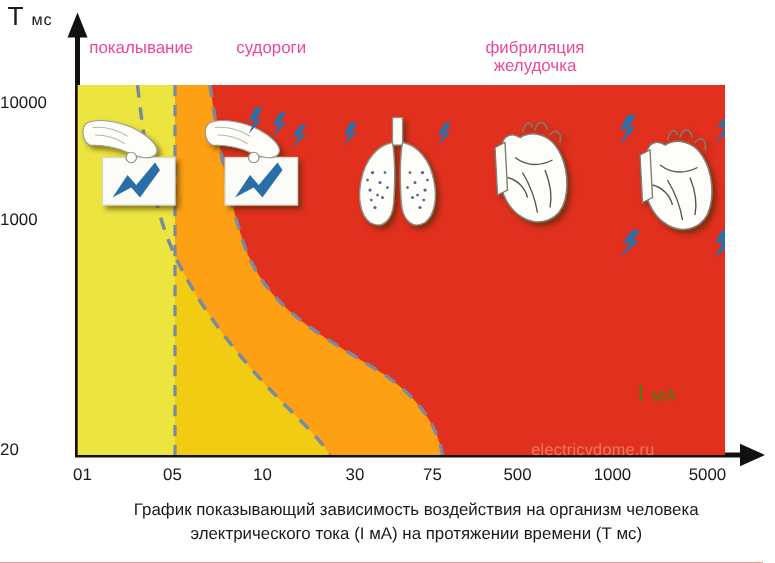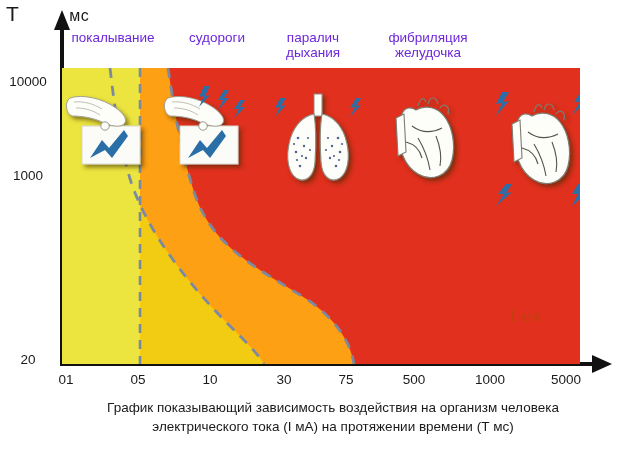--- a/index.html
+++ b/index.html
@@ -11,49 +11,49 @@
     overflow:hidden;
     position:relative;
   }
   #root{position:absolute;left:0;top:0;width:620px;height:450px;}
 
   
   .axis-title{
     position:absolute;left:6px;top:2px;
     font-size:21px;letter-spacing:.5px;white-space:nowrap;
   }
-  .axis-title .unit{font-size:16px;margin-left:44px;}
+  .axis-title .unit{font-size:13px;}
 
   .ytick{
-    position:absolute;right:0;width:56px;text-align:center;
+    position:absolute;right:0;width:56px;text-align:left;
     font-size:13.5px;color:#1a1a1a;
   }
   .xtick{
     position:absolute;top:372px;width:60px;text-align:center;
     font-size:13.5px;color:#1a1a1a;
   }
 
   
   .plot{
     position:absolute;left:62px;top:68px;width:518px;height:296px;
     overflow:hidden;
   }
   .plot svg{display:block;}
 
   
   .colhead{
     position:absolute;top:30px;
-    font-size:13.5px;line-height:15px;text-align:center;color:#6d28d9;
+    font-size:13.5px;line-height:15px;text-align:center;color:#ec4899;
     white-space:pre-line;
   }
 
   
   .ilabel{
     position:absolute;left:510px;top:305px;
-    font-size:19px;color:#c2410c;letter-spacing:.5px;
+    font-size:19px;color:#4d7c0f;letter-spacing:.5px;
   }
   .ilabel .u{font-size:14px;}
 
   
   .watermark{
     position:absolute;left:425px;top:352px;
     font-size:13px;color:#ef7a63;letter-spacing:.2px;
   }
 
   
@@ -215,30 +215,29 @@
           <path d="M86,2 L78,14 L84,14 L76,27 L92,12 L86,13 L92,2 Z"></path>
           <path d="M10,96 L2,106 L8,106 L0,118 L16,104 L10,105 L16,96 Z"></path>
           <path d="M82,96 L76,106 L82,106 L76,118 L92,104 L86,105 L92,96 Z"></path>
         </g>
       </g>
     </svg>
   </div>
 
   <div class="colhead" style="left:58px;width:110px;">покалывание</div>
   <div class="colhead" style="left:162px;width:110px;">судороги</div>
-  <div class="colhead" style="left:258px;width:110px;">паралич
-дыхания</div>
   <div class="colhead" style="left:368px;width:120px;">фибриляция
 желудочка</div>
 
   <div class="ilabel">
     <span>I</span>
     <span class="u">мА</span>
   </div>
 
+  <div class="watermark">electricvdome.ru</div>
 
   <div class="xtick" style="left:36px;">01</div>
   <div class="xtick" style="left:108px;">05</div>
   <div class="xtick" style="left:180px;">10</div>
   <div class="xtick" style="left:254px;">30</div>
   <div class="xtick" style="left:316px;text-align:center;">75</div>
   <div class="xtick" style="left:384px;">500</div>
   <div class="xtick" style="left:460px;">1000</div>
   <div class="xtick" style="left:536px;">5000</div>
 

